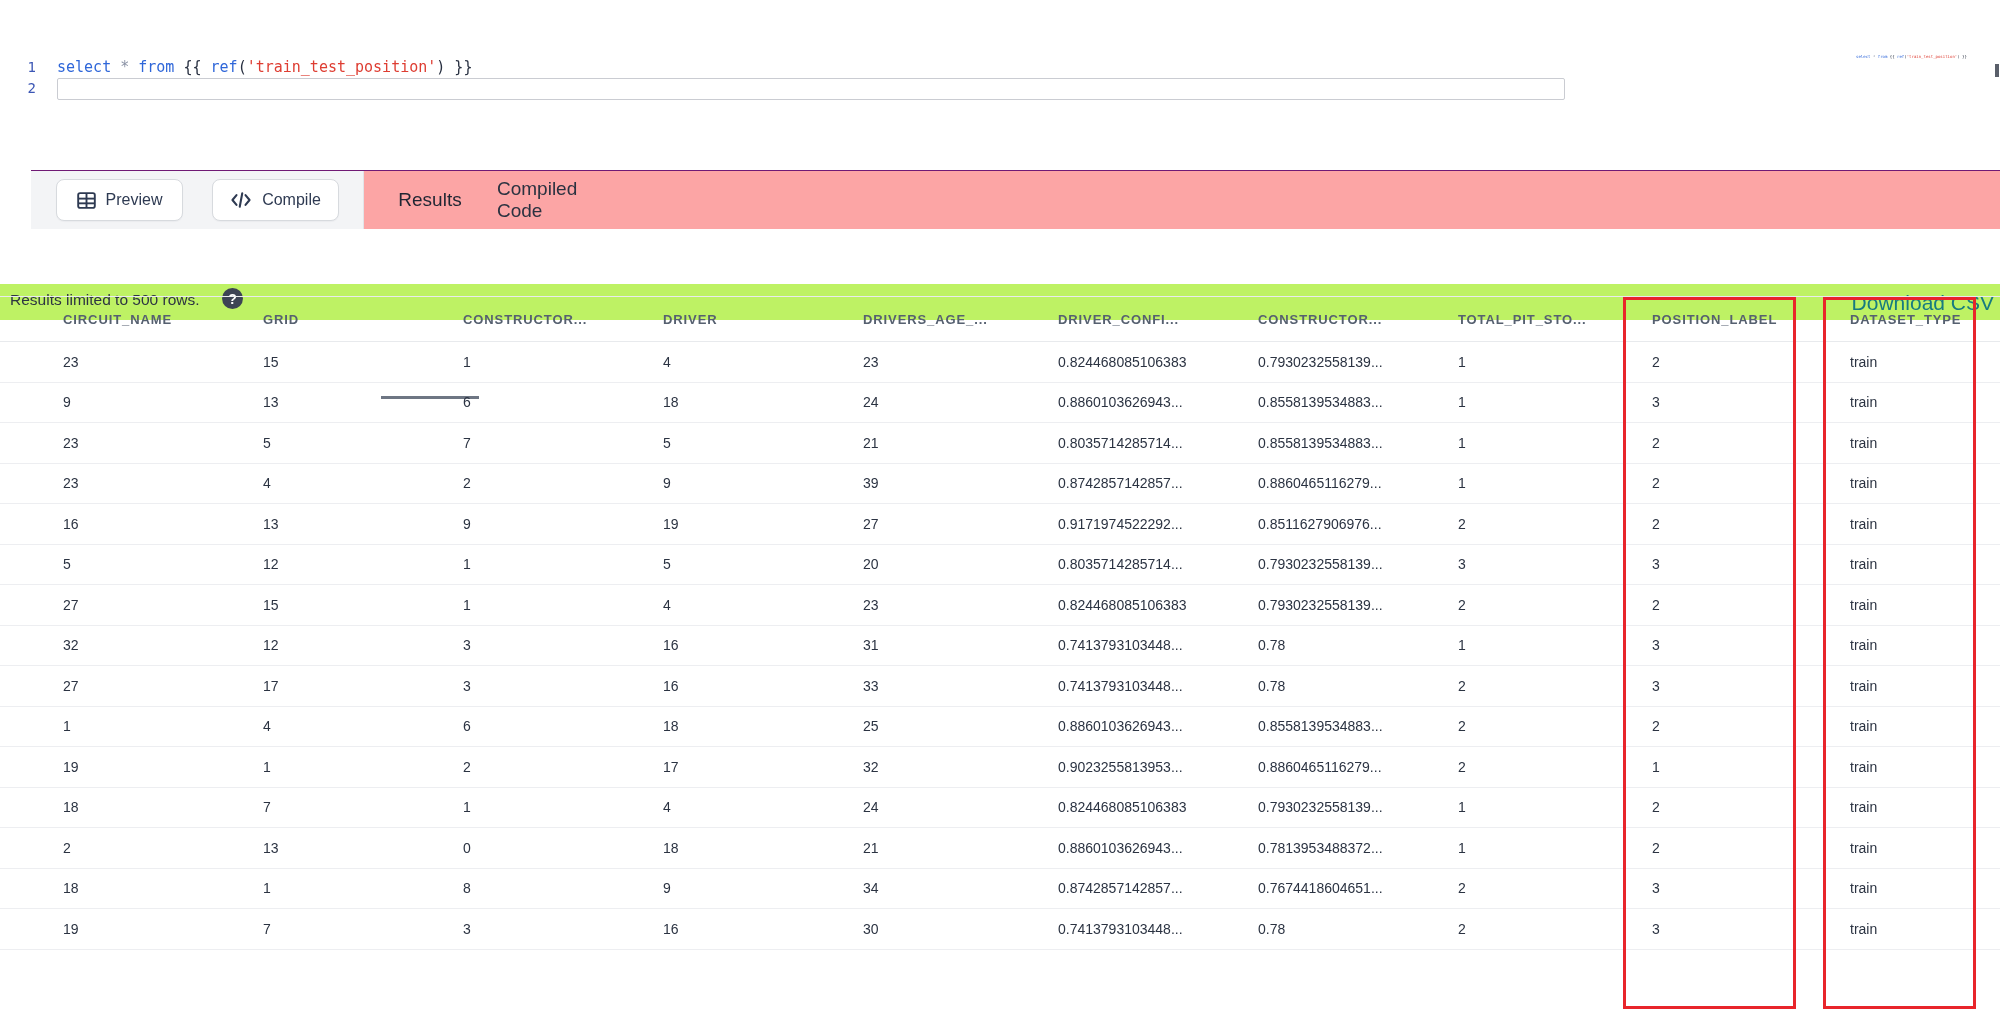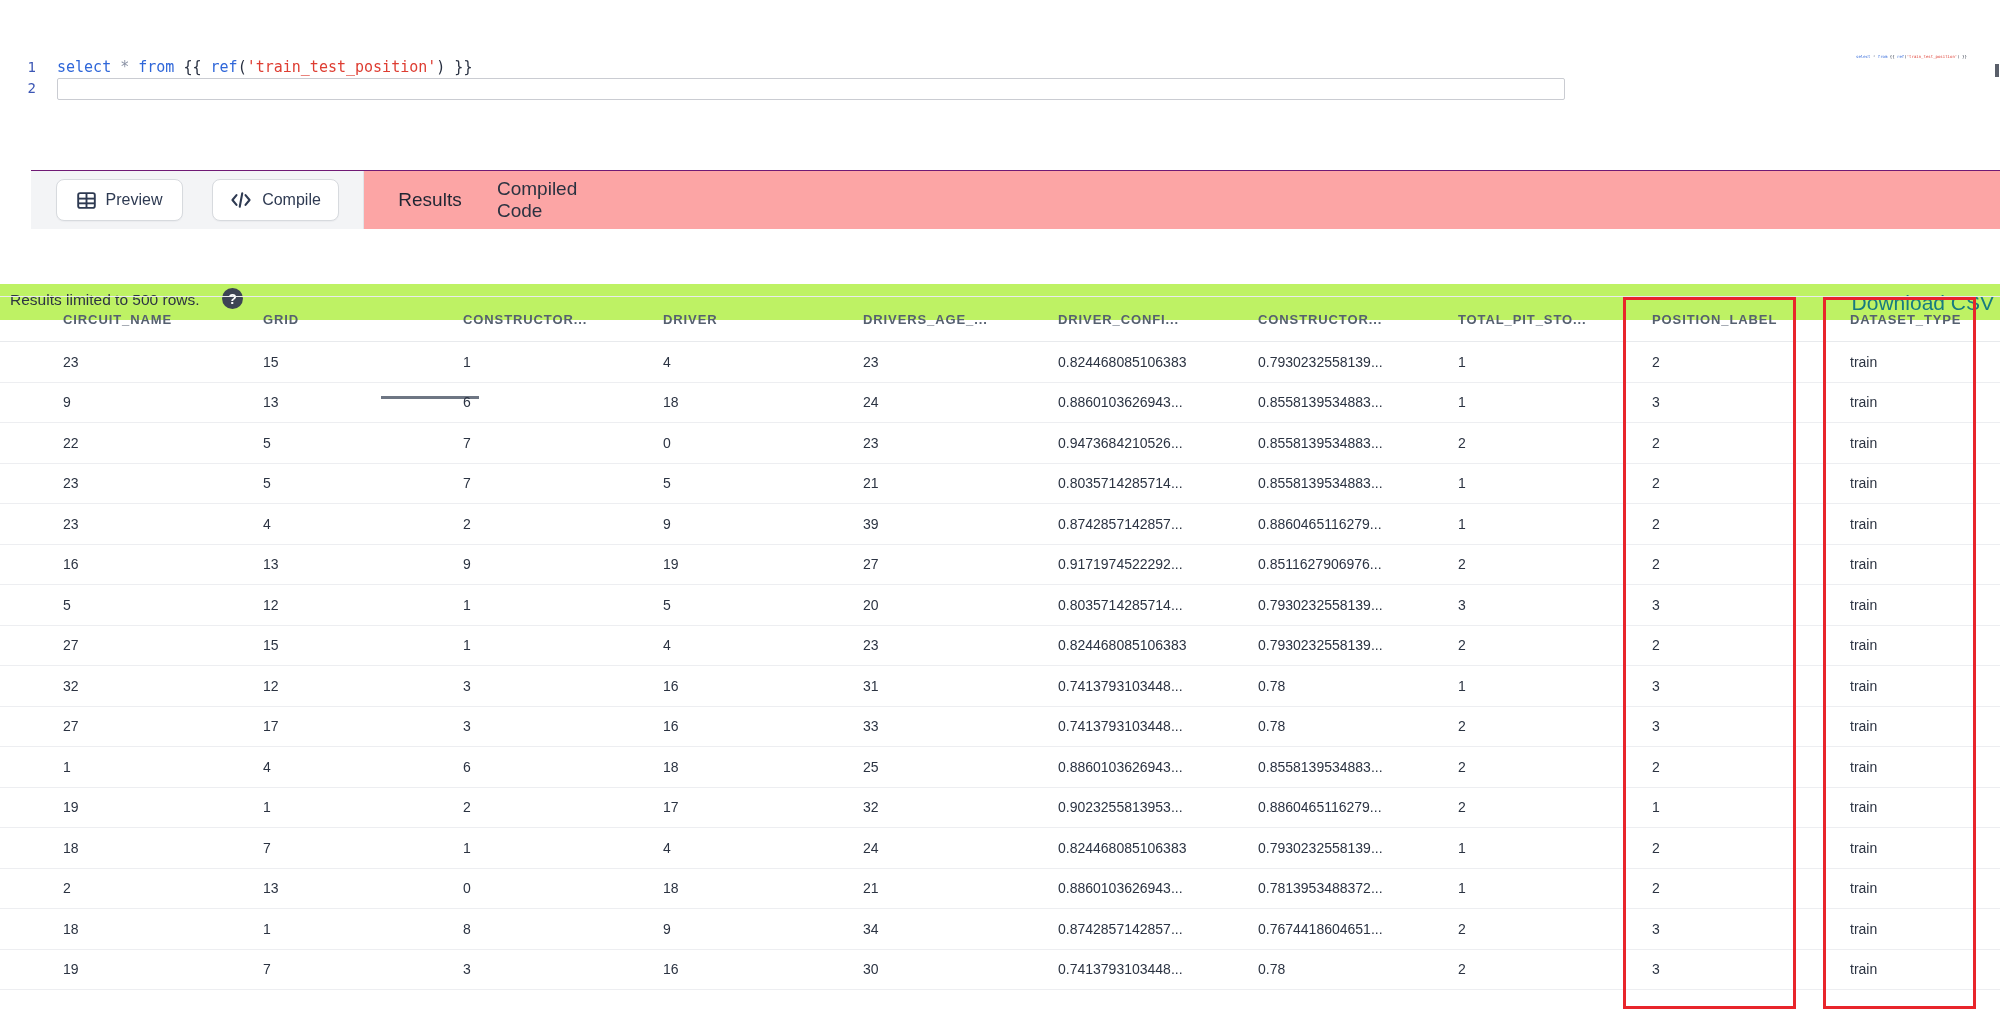--- a/index.html
+++ b/index.html
@@ -164,32 +164,20 @@
             <td>6</td>
             <td>18</td>
             <td>24</td>
             <td>0.8860103626943...</td>
             <td>0.8558139534883...</td>
             <td>1</td>
             <td>3</td>
             <td>train</td>
           </tr>
           <tr>
-            <td>22</td>
-            <td>5</td>
-            <td>7</td>
-            <td>0</td>
-            <td>23</td>
-            <td>0.9473684210526...</td>
-            <td>0.8558139534883...</td>
-            <td>2</td>
-            <td>2</td>
-            <td>train</td>
-          </tr>
-          <tr>
             <td>23</td>
             <td>5</td>
             <td>7</td>
             <td>5</td>
             <td>21</td>
             <td>0.8035714285714...</td>
             <td>0.8558139534883...</td>
             <td>1</td>
             <td>2</td>
             <td>train</td>

